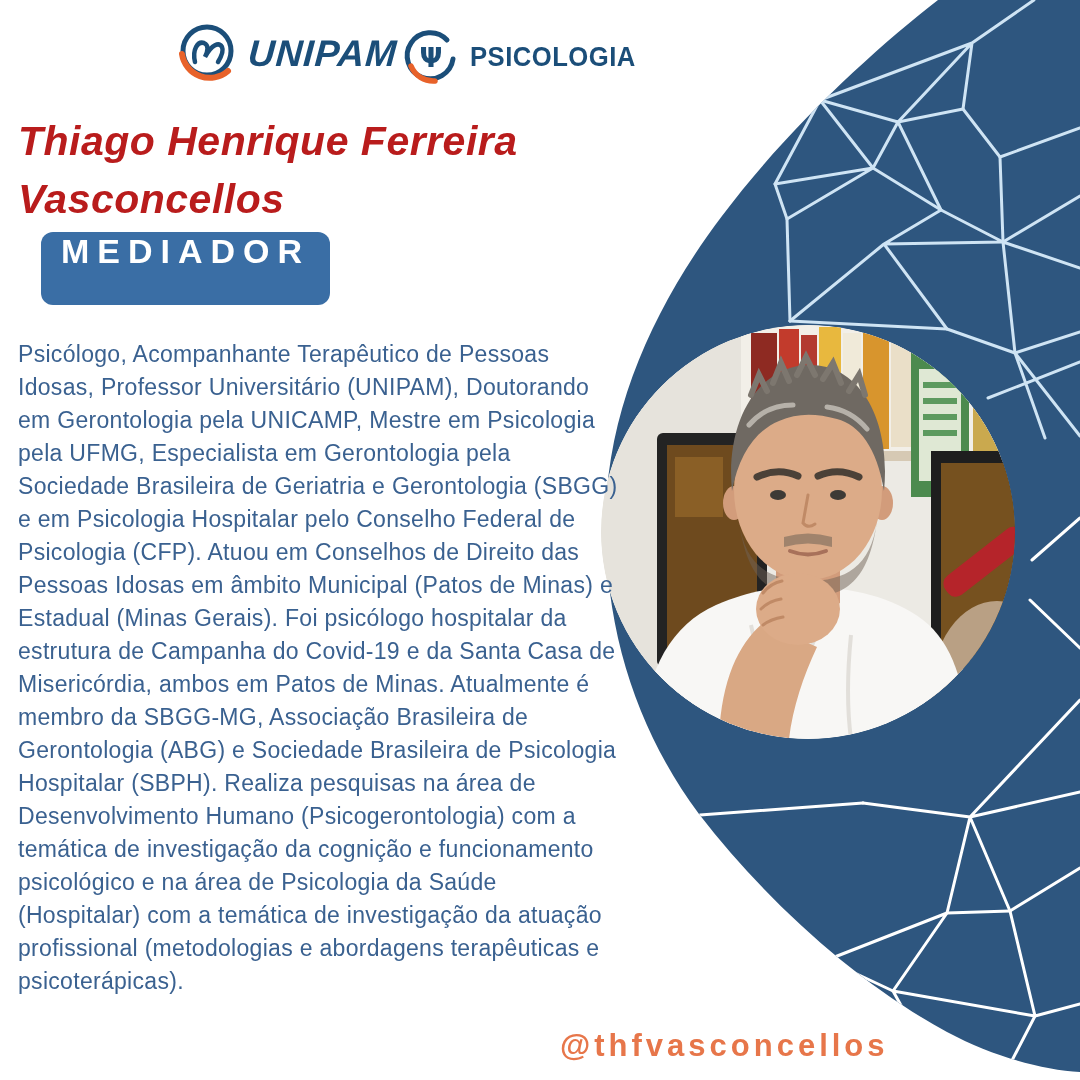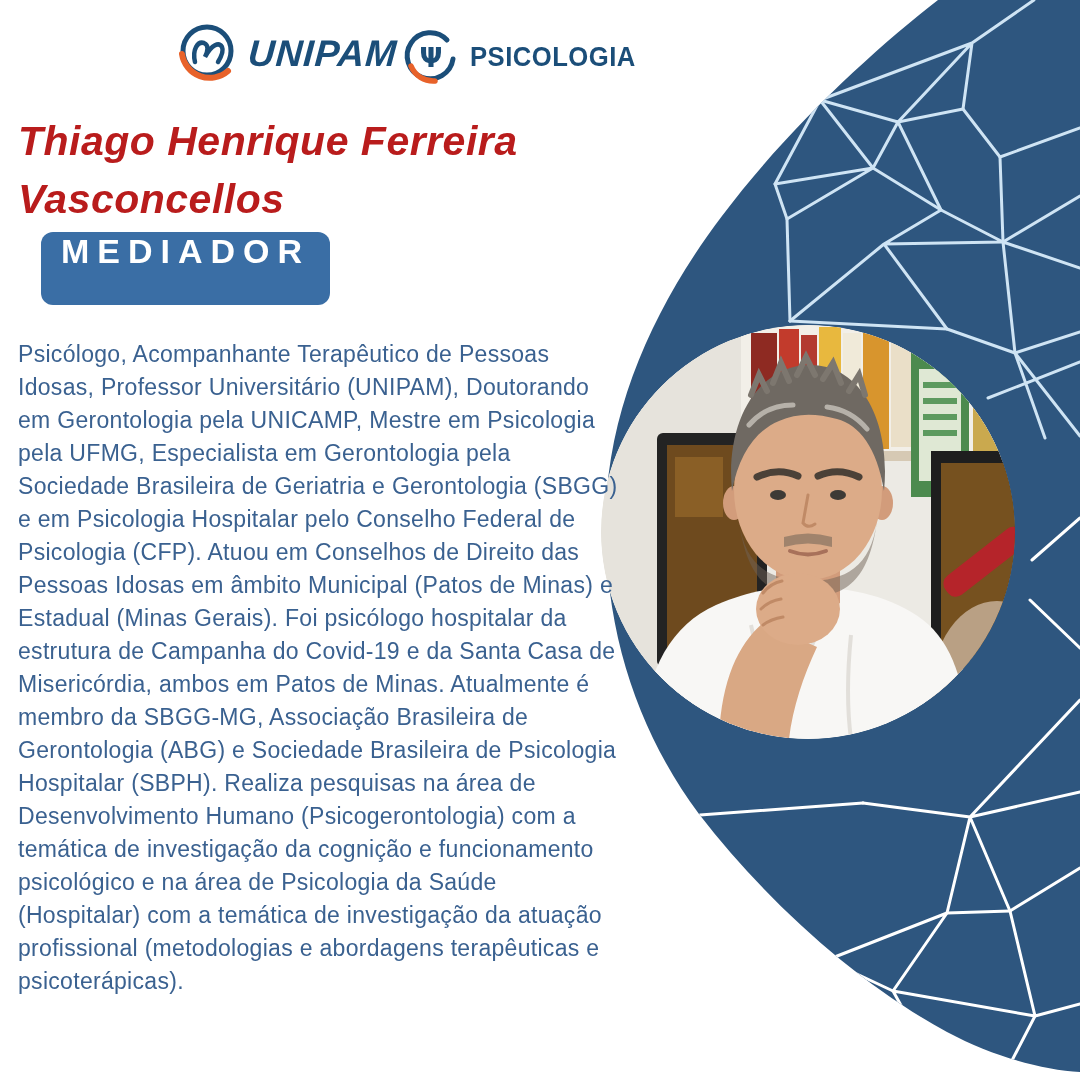--- a/index.html
+++ b/index.html
@@ -181,14 +181,15 @@
   </header>
 
   <h1 class="title">Thiago Henrique Ferreira Vasconcellos</h1>
 
   <div class="badge">
     <span>MEDIADOR</span>
   </div>
 
   <p class="bio">Psicólogo, Acompanhante Terapêutico de Pessoas Idosas, Professor Universitário (UNIPAM), Doutorando em Gerontologia pela UNICAMP, Mestre em Psicologia pela UFMG, Especialista em Gerontologia pela Sociedade Brasileira de Geriatria e Gerontologia (SBGG) e em Psicologia Hospitalar pelo Conselho Federal de Psicologia (CFP). Atuou em Conselhos de Direito das Pessoas Idosas em âmbito Municipal (Patos de Minas) e Estadual (Minas Gerais). Foi psicólogo hospitalar da estrutura de Campanha do Covid-19 e da Santa Casa de Misericórdia, ambos em Patos de Minas. Atualmente é membro da SBGG-MG, Associação Brasileira de Gerontologia (ABG) e Sociedade Brasileira de Psicologia Hospitalar (SBPH). Realiza pesquisas na área de Desenvolvimento Humano (Psicogerontologia) com a temática de investigação da cognição e funcionamento psicológico e na área de Psicologia da Saúde (Hospitalar) com a temática de investigação da atuação profissional (metodologias e abordagens terapêuticas e psicoterápicas).</p>
 
+  <div class="handle">@thfvasconcellos</div>
 
 </div>
 
 </body></html>

